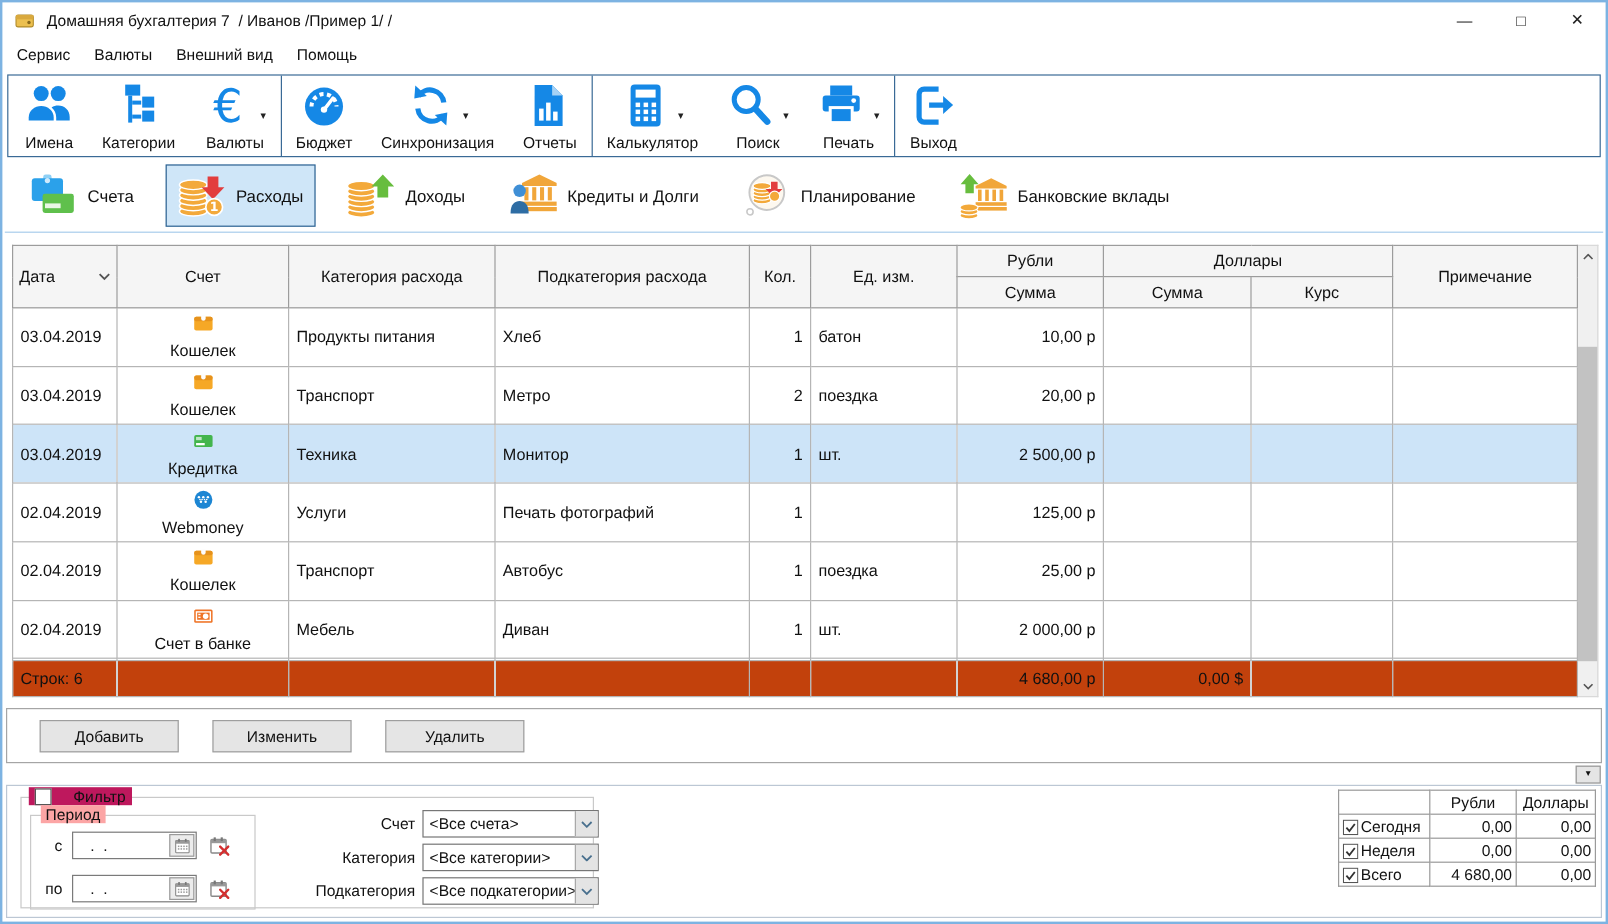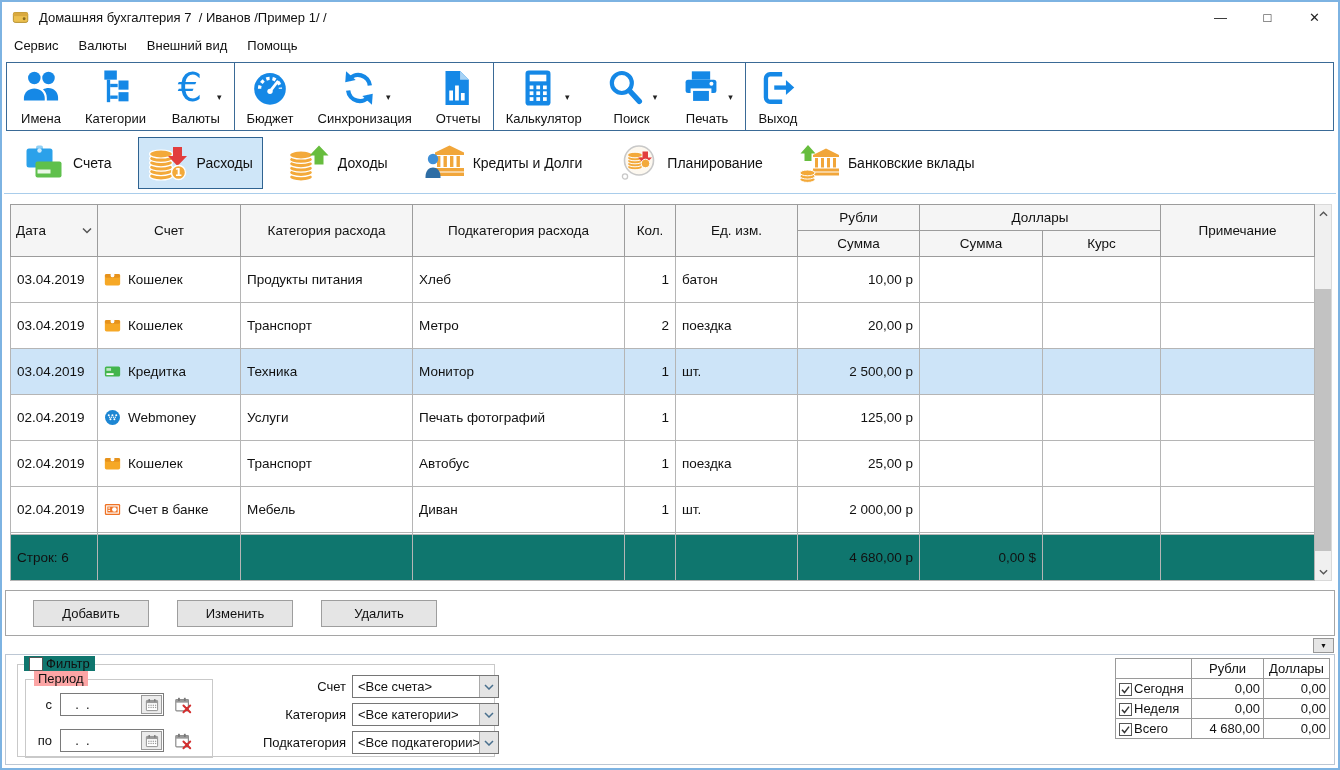--- a/index.html
+++ b/index.html
@@ -33,37 +33,37 @@
   .grid-wrap{position:absolute;left:8px;top:202px;width:1322px;height:377px;display:flex;align-items:stretch;}
   table.grid{border-collapse:collapse;table-layout:fixed;width:1304px;height:377px;}
   .grid th{background:#f5f5f5;border:1px solid #9c9c9c;font-weight:400;font-size:13.5px;padding:0 5px;}
   .grid td{border:1px solid #b5b5b5;height:25px;padding:0 6px;font-size:13.5px;white-space:nowrap;overflow:hidden;}
   .grid thead tr{height:26px;}
   .th-flex{display:flex;align-items:center;justify-content:space-between;}
   .sort-icon{width:10px;height:7px;}
   .al{text-align:left;}.ar{text-align:right;}
   tr.selected td{background:#cde4f8;}
   tr.filler td{height:auto;}
-  tr.footer-row td{background:#0f766e;height:25px;}
-  .acct{display:flex;align-items:center;gap:7px;}
+  tr.footer-row td{background:#c2410c;height:25px;}
+  .acct{display:flex;align-items:center;gap:7px;flex-direction:column;}
   .acct-icon{width:17px;height:17px;flex:none;}
   
   .vscroll{width:18px;background:#f0f0f0;position:relative;border:1px solid #d9d9d9;border-left:none;}
   .sb-arrow{position:absolute;left:0;width:16px;height:17px;display:flex;align-items:center;justify-content:center;}
   .sb-arrow svg{width:9px;height:6px;}
   .sb-up{top:0;}.sb-down{bottom:0;}
   .sb-thumb{position:absolute;left:0;width:16px;top:84px;height:262px;background:#c2c2c2;}
   
   .actions{position:absolute;left:3px;right:3px;top:588px;height:46px;border:1px solid #a5a5a5;display:flex;align-items:center;gap:28px;padding-left:27px;background:#fff;}
   .btn{width:116px;height:27px;background:#e5e5e5;border:1px solid #9e9e9e;display:flex;align-items:center;justify-content:center;font-size:13px;cursor:default;}
   .mini-drop{position:absolute;top:636px;left:1311px;width:21px;height:15px;background:#e5e5e5;border:1px solid #979797;font-size:7px;display:flex;align-items:center;justify-content:center;color:#111;}
   
   .bottom-panel{position:absolute;left:3px;right:3px;top:652px;bottom:3px;border:1px solid #bcc7d4;background:#fff;}
   .filter-group{position:absolute;left:11px;top:9px;width:478px;bottom:7px;border:1px solid #c9c9c9;}
-  .filter-legend{position:absolute;top:-9px;left:6px;background:#0f766e;padding:0 5px;display:flex;align-items:center;gap:3px;font-size:13px;}
+  .filter-legend{position:absolute;top:-9px;left:6px;background:#be185d;padding:0 5px;display:flex;align-items:center;gap:18px;font-size:13px;}
   .checkbox{width:14px;height:14px;border:1px solid #555;background:#fff;display:inline-flex;align-items:center;justify-content:center;flex:none;}
   .period-box{position:absolute;left:7px;top:14px;width:188px;height:79px;border:1px solid #c9c9c9;}
   .period-legend{position:absolute;top:-9px;left:8px;background:#fca5a5;padding:0 4px;font-size:13px;}
   .p-row{display:flex;align-items:center;gap:8px;margin:13px 0 0 8px;}
   .p-label{width:18px;text-align:right;}
   .date-field{width:104px;height:23px;border:1px solid #7a7a7a;background:#fff;display:flex;align-items:center;}
   .date-text{flex:1;padding-left:7px;white-space:pre;font-size:13px;}
   .cal-btn{width:21px;height:19px;margin-right:1px;background:#ececec;border:1px solid #9a9a9a;display:flex;align-items:center;justify-content:center;}
   .cal-btn svg{width:14px;height:14px;}
   .cal-clear{width:21px;height:21px;display:flex;align-items:center;justify-content:center;}

